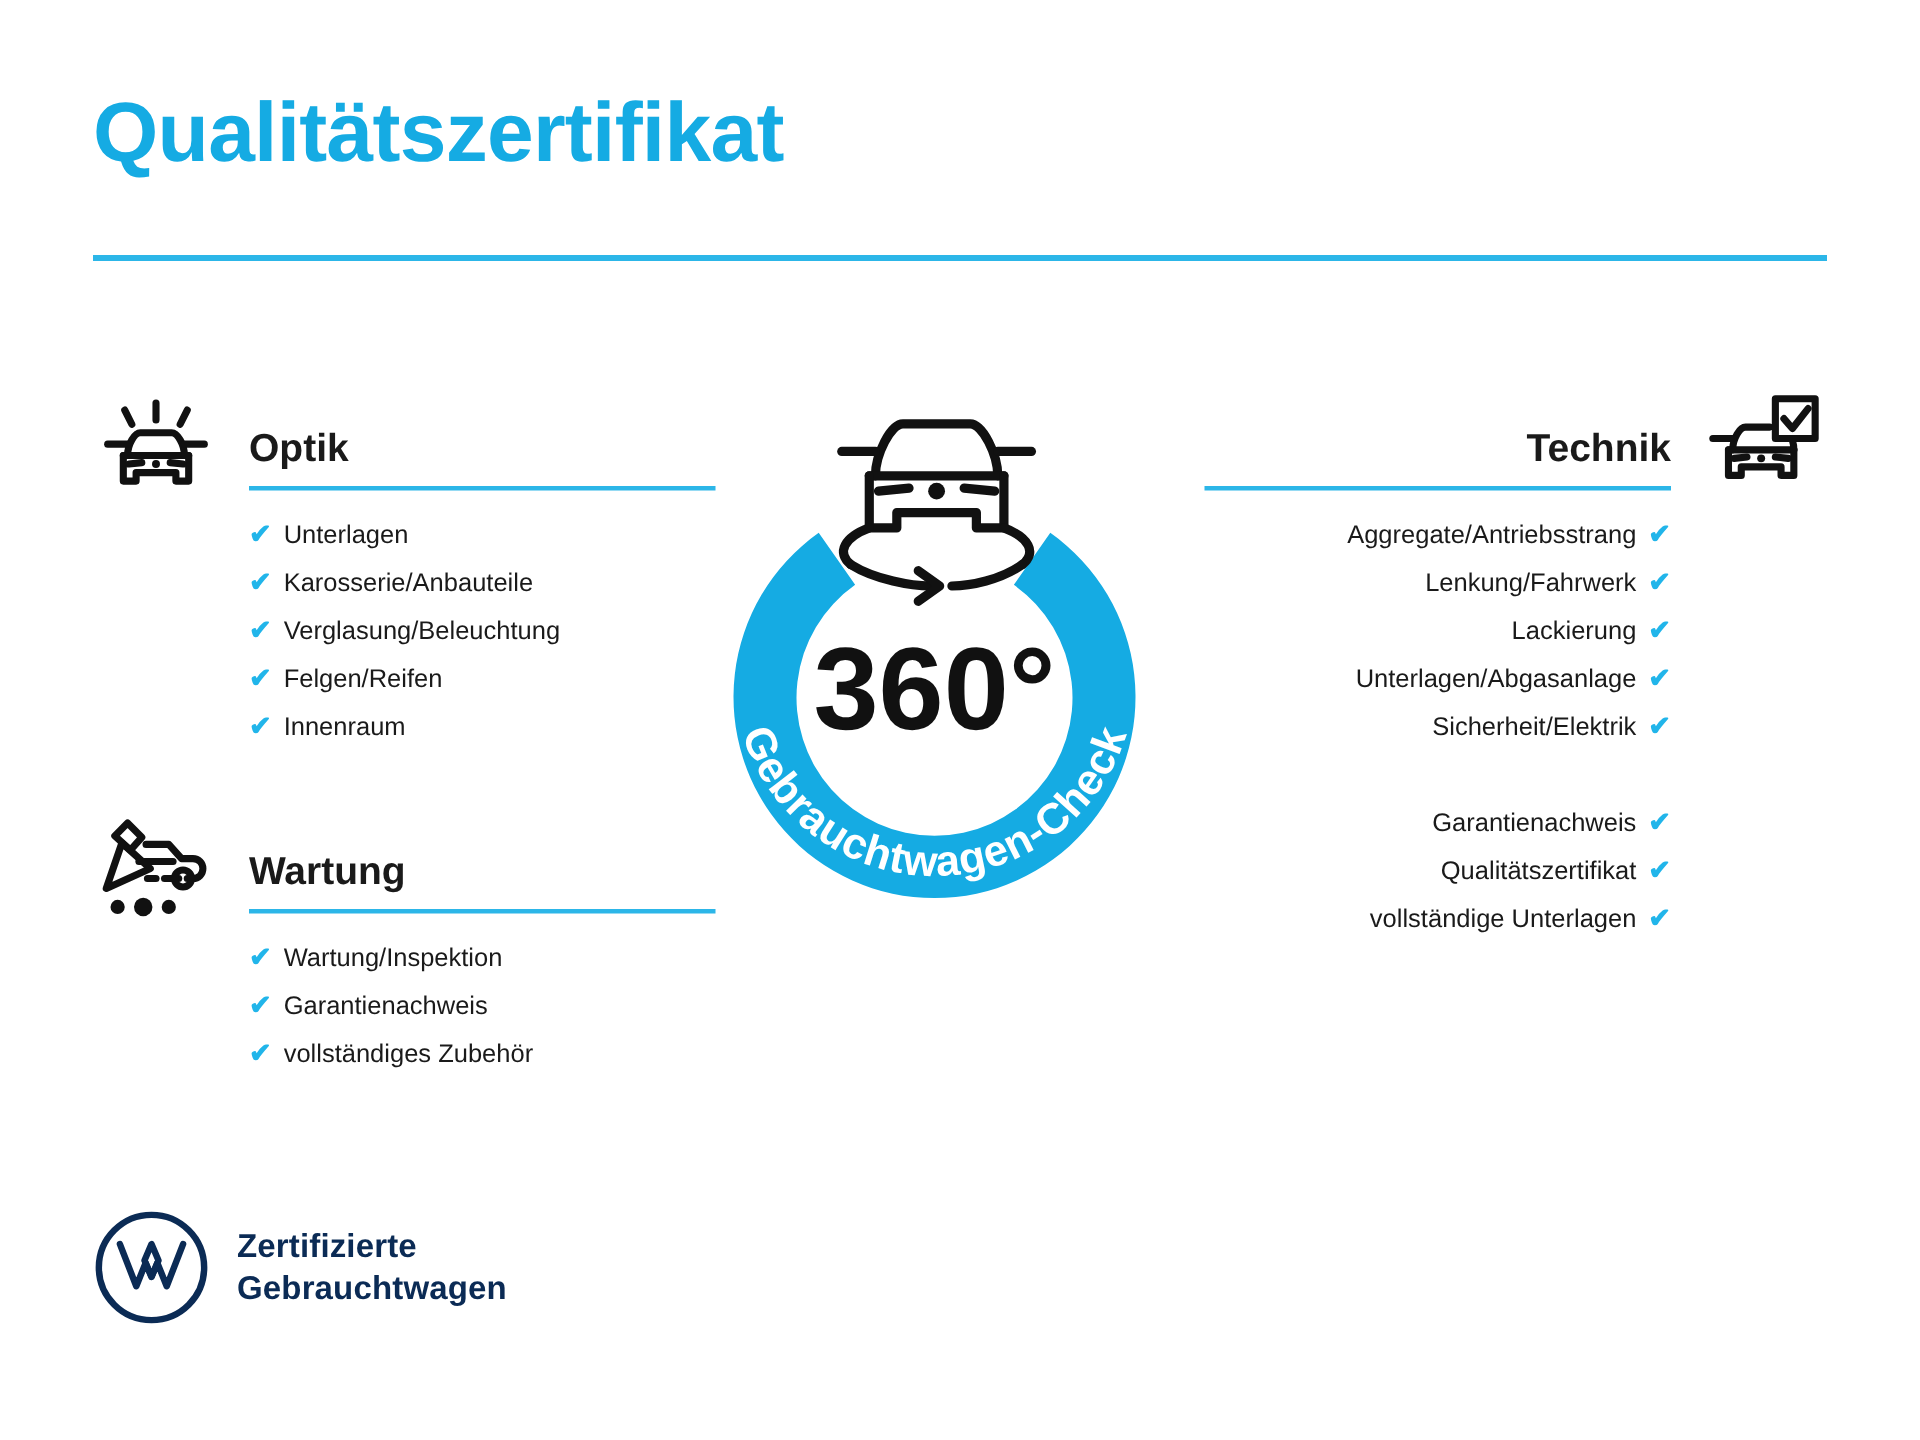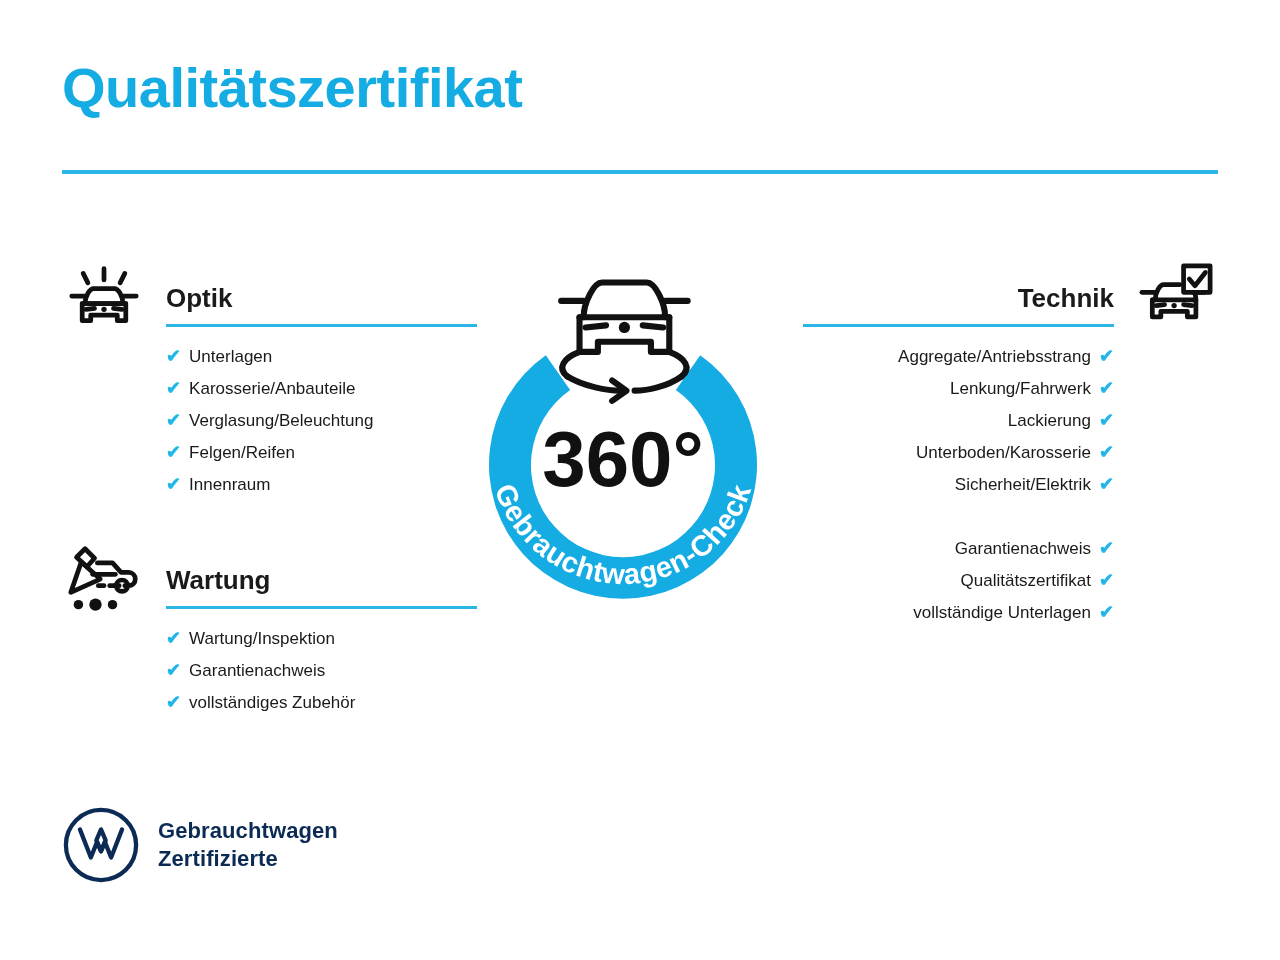--- a/index.html
+++ b/index.html
@@ -204,21 +204,21 @@
           </li>
         <li>
             <span>Lenkung/Fahrwerk</span>
             <span class="tick">✔</span>
           </li>
         <li>
             <span>Lackierung</span>
             <span class="tick">✔</span>
           </li>
         <li>
-            <span>Unterboden/Karosserie</span>
+            <span>Unterlagen/Abgasanlage</span>
             <span class="tick">✔</span>
           </li>
         <li>
             <span>Sicherheit/Elektrik</span>
             <span class="tick">✔</span>
           </li>
       </ul>
     </div>
 
     <div class="block">
@@ -278,18 +278,18 @@
 
   <div class="footer">
     <div class="vw-mark">
       <svg viewBox="0 0 100 100" width="78" height="78" fill="none" stroke="#0B2B55" stroke-width="5.5" stroke-linejoin="round" stroke-linecap="round">
         <circle cx="50" cy="50" r="45"></circle>
         <path d="M23 30 L37 66 L45 46 L50 58 L55 46 L63 66 L77 30"></path>
         <path d="M50 30 L44 44 L50 58 L56 44 Z"></path>
       </svg>
     </div>
     <div class="footer-text">
+      <div>Zertifizierte</div>
       <div>Gebrauchtwagen</div>
-      <div>Zertifizierte</div>
     </div>
   </div>
 
 </div>
 
 </body></html>

